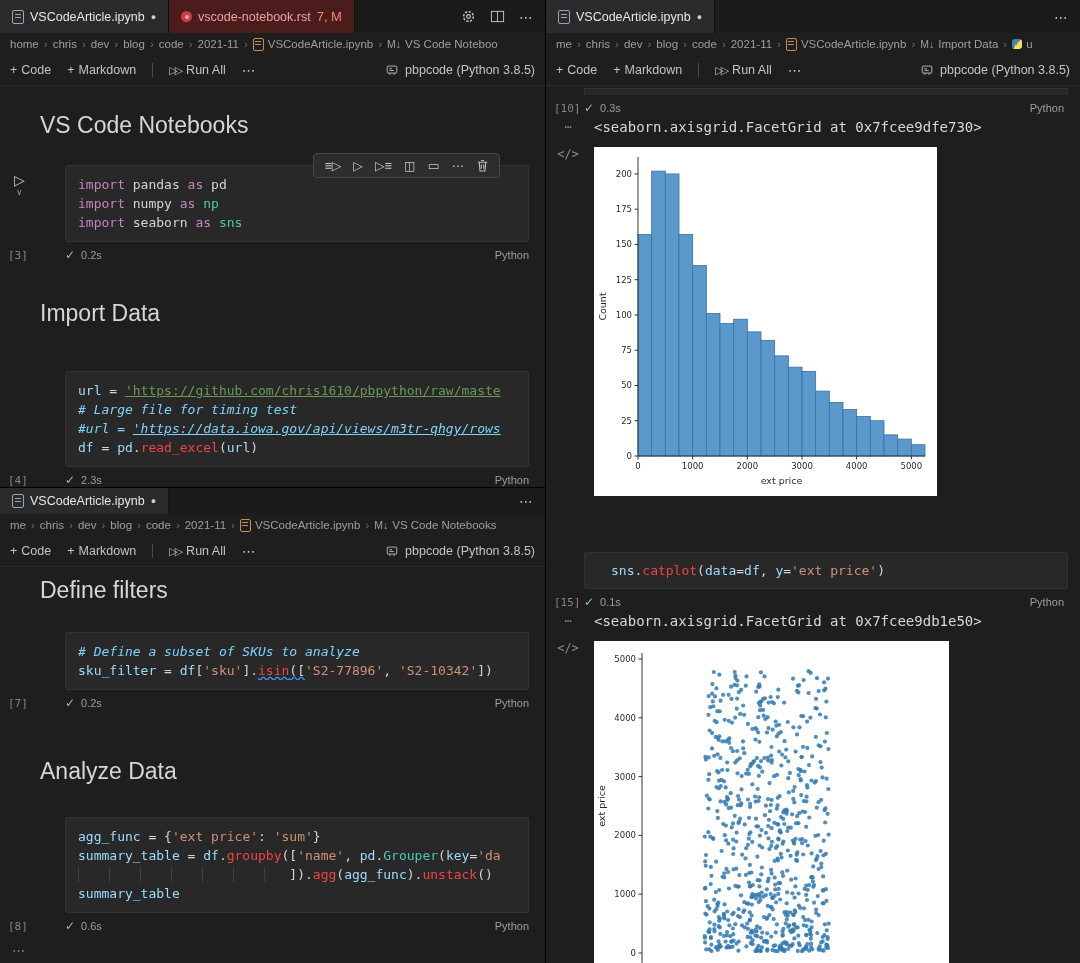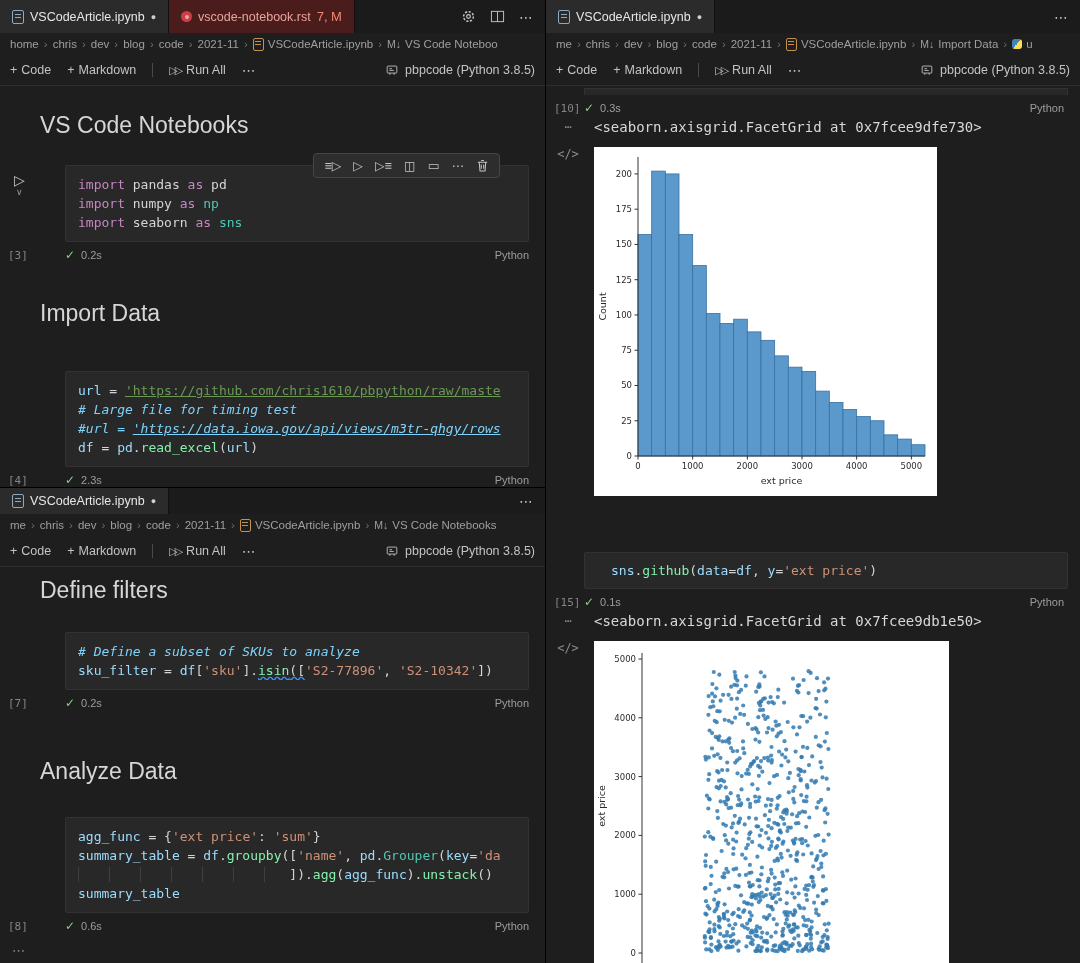--- a/index.html
+++ b/index.html
@@ -48,21 +48,21 @@
   .kernel{margin-left:auto;display:flex;align-items:center;gap:6px;white-space:nowrap;cursor:pointer;}
 
   
   .content{flex:1;overflow:hidden;position:relative;background:#1e1e1e;}
   .md-h{font-size:23px;font-weight:400;color:#d6d6d6;margin:0 0 0 40px;line-height:27px;}
   .mt26{margin-top:26px;} .mt36{margin-top:36px;} .mt10{margin-top:10px;} .mt46{margin-top:46px;}
   .cellwrap{position:relative;margin:26px 16px 0 65px;background:#282828;border:1px solid #323232;border-radius:2px;}
   .cellwrap .code{padding:9px 12px;}
   .code{font-family:"DejaVu Sans Mono",monospace;font-size:13px;line-height:19px;overflow:hidden;}
   .cl{white-space:pre;height:19px;overflow:hidden;}
-  .kw{color:#C586C0;} .var{color:#9CDCFE;} .fn{color:#86efac;} .str{color:#CE9178;}
+  .kw{color:#C586C0;} .var{color:#9CDCFE;} .fn{color:#ef4444;} .str{color:#CE9178;}
   .com{color:#7dd3fc;font-style:italic;} .lnk{color:#6A9955;text-decoration:underline;} .cls{color:#4EC9B0;} .pln{color:#D4D4D4;}
   .u{text-decoration:underline;}
   .sq{text-decoration-line:underline;text-decoration-style:wavy;text-decoration-color:#3794ff;text-align:center;}
   .ind{background-image:repeating-linear-gradient(to right,#3f3f3f 0,#3f3f3f 1px,transparent 1px,transparent 31px);}
   .runbtn{position:absolute;left:-52px;top:8px;display:flex;flex-direction:column;align-items:center;
           color:#c5c5c5;cursor:pointer;line-height:12px;}
   .runbtn .play{font-size:14px;}
   .runbtn .chev{font-size:9px;color:#9a9a9a;}
   .cell-toolbar{position:absolute;right:28px;top:-13px;display:flex;align-items:center;gap:12px;
                 background:#2d2d2d;border:1px solid #464647;border-radius:4px;padding:4px 10px;
@@ -421,21 +421,21 @@
               <text x="262.6666666666667" y="322" text-anchor="middle" font-size="8.5" fill="#2b2b2b" font-family="DejaVu Sans">4000</text>
               <line x1="317.33333333333337" y1="309" x2="317.33333333333337" y2="312.5" stroke="#333" stroke-width="1"></line>
               <text x="317.33333333333337" y="322" text-anchor="middle" font-size="8.5" fill="#2b2b2b" font-family="DejaVu Sans">5000</text>
               <text x="187.5" y="337" text-anchor="middle" font-size="9.5" fill="#2b2b2b" font-family="DejaVu Sans">ext price</text>
               <text x="12" y="159.5" text-anchor="middle" font-size="9.5" fill="#2b2b2b" font-family="DejaVu Sans" transform="rotate(-90 12 159.5)">Count</text>
             </svg>
         </div>
       </div>
       <div class="rcell">
         <div class="code">
-            <div class="cl"><span class="var">sns</span><span class="pln">.</span><span class="fn">github</span><span class="pln">(</span><span class="var">data</span><span class="pln">=</span><span class="var">df</span><span class="pln">, </span><span class="var">y</span><span class="pln">=</span><span class="str">'ext price'</span><span class="pln">)</span></div>
+            <div class="cl"><span class="var">sns</span><span class="pln">.</span><span class="fn">catplot</span><span class="pln">(</span><span class="var">data</span><span class="pln">=</span><span class="var">df</span><span class="pln">, </span><span class="var">y</span><span class="pln">=</span><span class="str">'ext price'</span><span class="pln">)</span></div>
           </div>
       </div>
       <div class="statusrow r">
         <span class="exec">[15]</span>
         <span class="check">✓</span>
         <span class="time">0.1s</span>
         <span class="lang">Python</span>
       </div>
       <div class="outrow">
         <span class="gut-ico">⋯</span>

